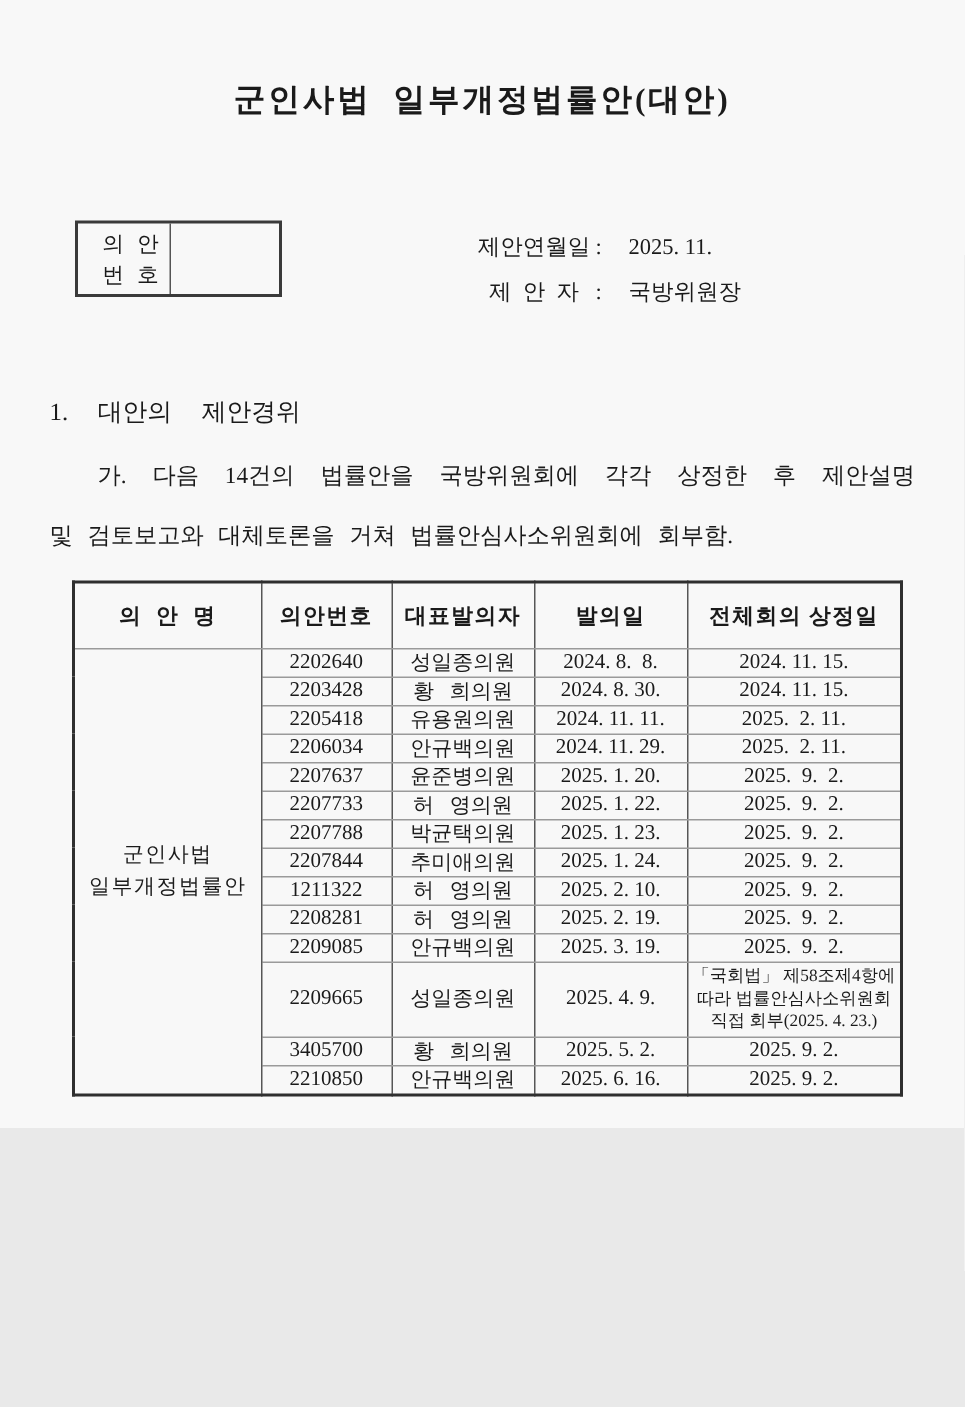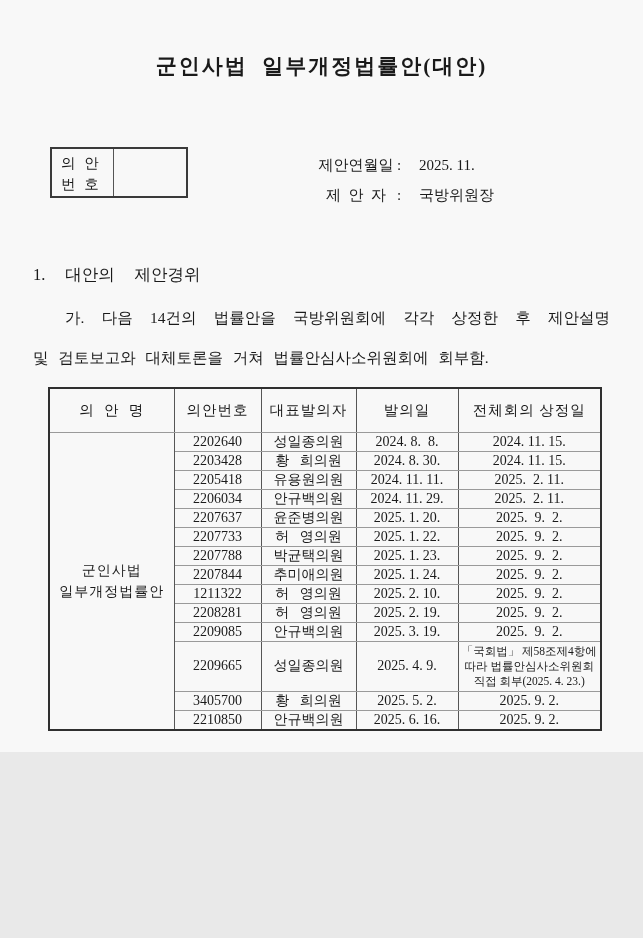--- a/index.html
+++ b/index.html
@@ -23,20 +23,21 @@
     letter-spacing: 2px;
     white-space: pre;
   }
   
   .bill-box {
     position: absolute;
     left: 50px; top: 147px;
     width: 138px; height: 51px;
     border: 2px solid #3a3a3a;
     display: flex;
+    text-align: center;
   }
   .bill-box-label {
     width: 62px;
     border-right: 1px solid #555;
     padding: 4px 0 0 9px;
     font-size: 14.5px;
     line-height: 21px;
     white-space: pre;
     word-spacing: 5px;
   }
@@ -80,21 +81,21 @@
     border-right: 1px solid #565656;
     border-top: 1px solid #9a9a9a;
     border-bottom: 1px solid #9a9a9a;
     text-align: center;
     vertical-align: middle;
     overflow: hidden;
   }
   .bill-table th {
     height: 44px;
     font-size: 14.5px;
-    font-weight: 400;
+    font-weight: 700;
     white-space: pre;
     letter-spacing: 1px;
   }
   .bill-table td { height: 19px; font-size: 14px; padding: 0 3px; white-space: pre; text-align: center; }
   .bill-name-cell { font-size: 14.5px; line-height: 21px; letter-spacing: 1px; }
   .plenary-cell.small-text { font-size: 11.5px; line-height: 15px; padding: 2px 2px; letter-spacing: 0; }
   
   .page-number {
     position: absolute;
     top: 872px; left: 0; right: 0;

